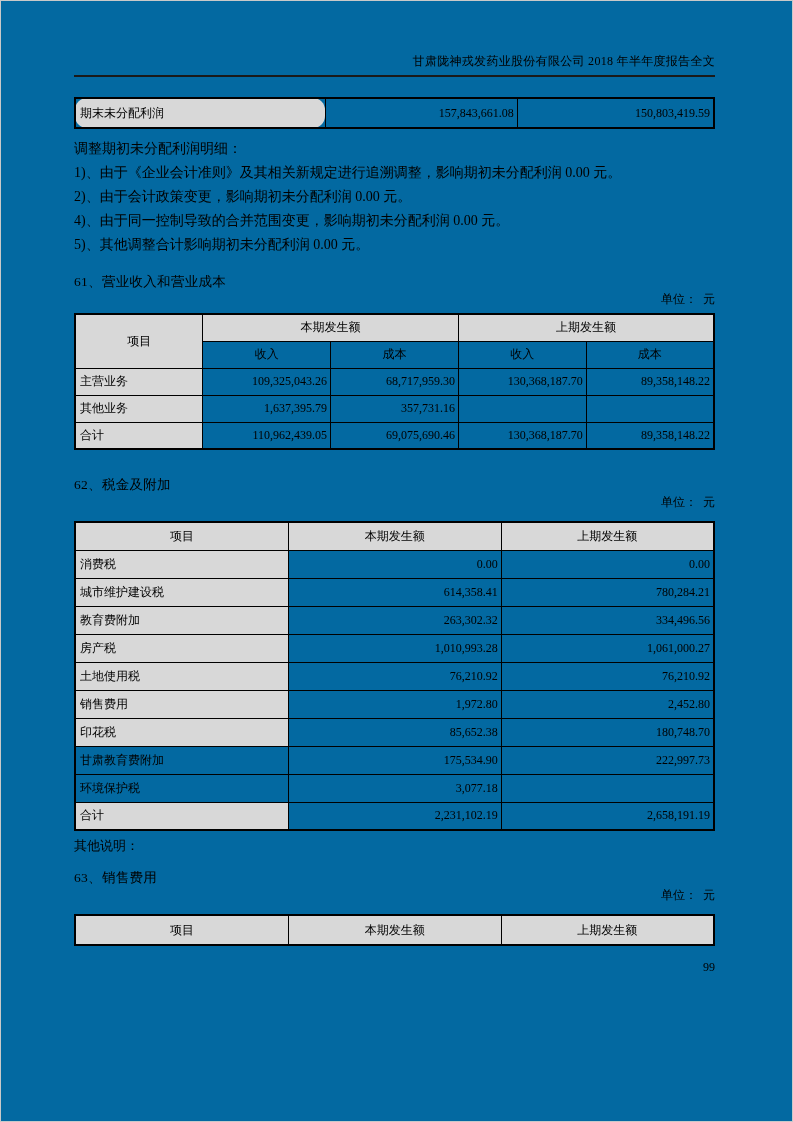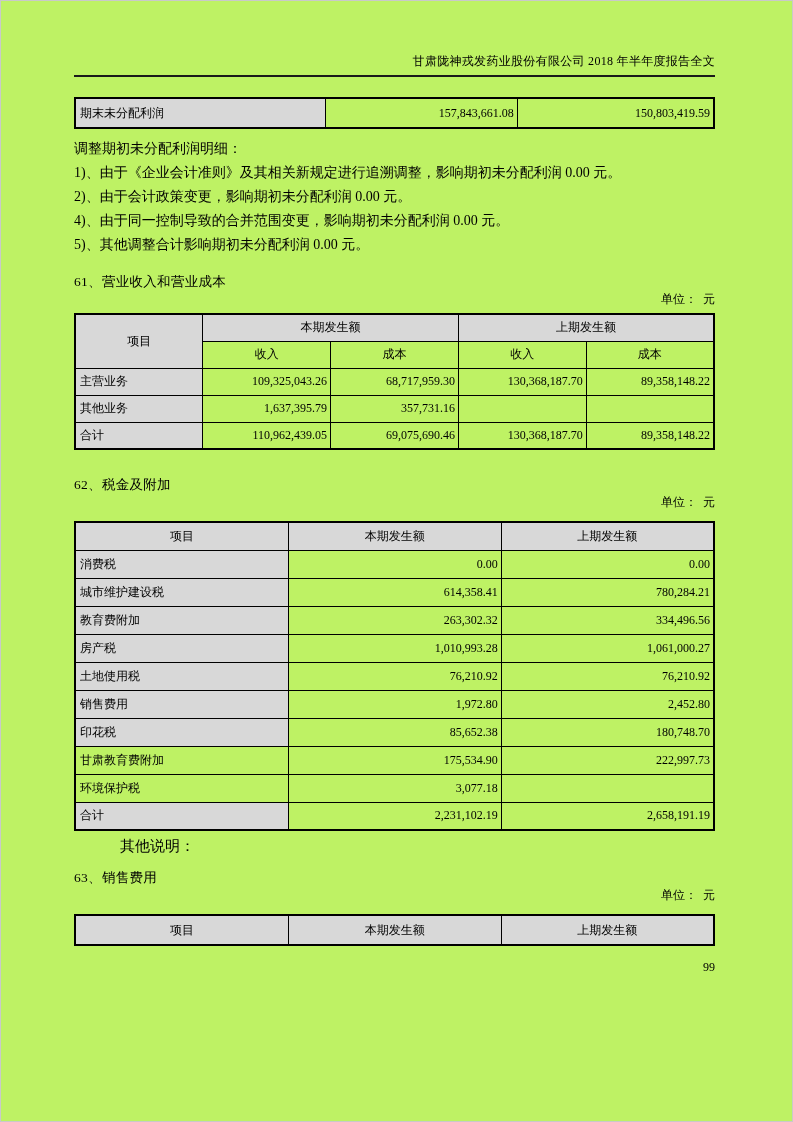--- a/index.html
+++ b/index.html
@@ -1,20 +1,20 @@
 <!DOCTYPE html>
 <html><head>
 <meta charset="utf-8">
 <style>
   * { margin: 0; padding: 0; box-sizing: border-box; }
   html, body { background: #ffffff; }
   .page {
     width: 793px;
     height: 1122px;
-    background: #bef264;
+    background: #0369a1;
     border: 1px solid #c9c9c9;
     font-family: "Liberation Serif", "DejaVu Serif", serif;
     color: #000000;
     overflow: hidden;
   }
   .content { padding: 52px 77px 0 73px; }
 
   .report-header {
     text-align: right;
     font-size: 12px;
@@ -25,40 +25,40 @@
   }
 
   table { width: 100%; border-collapse: collapse; table-layout: fixed; border: 2px solid #000; }
   td { border: 1px solid #000; font-size: 12px; overflow: hidden; white-space: nowrap; }
   .shaded { background: #d8d8d8; }
   .cell-label { text-align: left; padding-left: 4px; }
   .cell-num { text-align: right; padding-right: 3px; }
   .cell-center { text-align: center; }
 
   .tbl-carry { margin-top: 20px; }
-  .tbl-carry td { height: 30px; }
+  .tbl-carry td { height: 30px; border-radius: 12px; }
 
   .adjust { margin-top: 8px; font-size: 14px; }
   .adjust > div { line-height: 24px; }
 
   .sec-heading { font-size: 13.5px; font-weight: normal; letter-spacing: 0.3px; }
   .h61 { margin-top: 16px; }
   .h62 { margin-top: 26px; }
   .h63 { margin-top: 14px; }
 
   .unit-row { text-align: right; font-size: 12px; white-space: pre; }
 
   .tbl61 { margin-top: 5px; }
   .tbl61 td { height: 27px; }
   .tbl62 { margin-top: 10px; }
   .tbl62 td { height: 28px; }
   .tbl63 { margin-top: 10px; }
   .tbl63 td { height: 30px; }
 
-  .other-note { margin-top: 6px; font-size: 15px; line-height: 18px; margin-left: 46px; }
+  .other-note { margin-top: 6px; font-size: 13px; line-height: 18px; }
   .page-num { text-align: right; font-size: 12px; margin-top: 14px; }
 </style>
 </head>
 <body>
 
 <div class="page">
   <div class="content">
 
     <div class="report-header">
       <span>甘肃陇神戎发药业股份有限公司 2018 年半年度报告全文</span>

